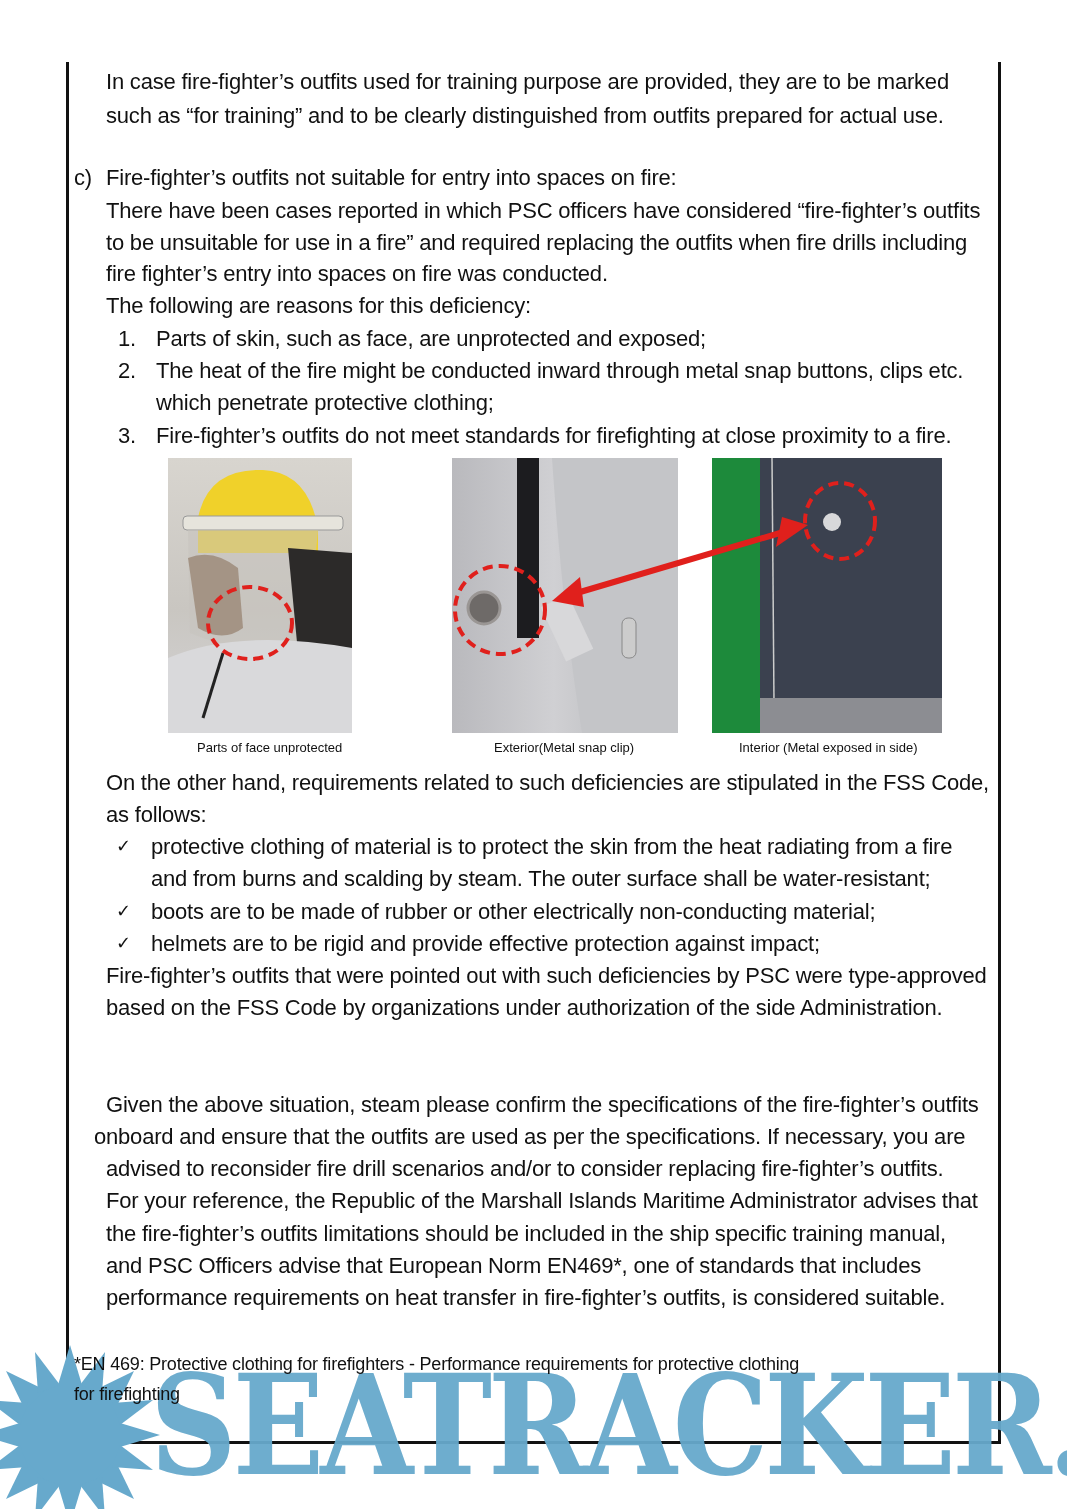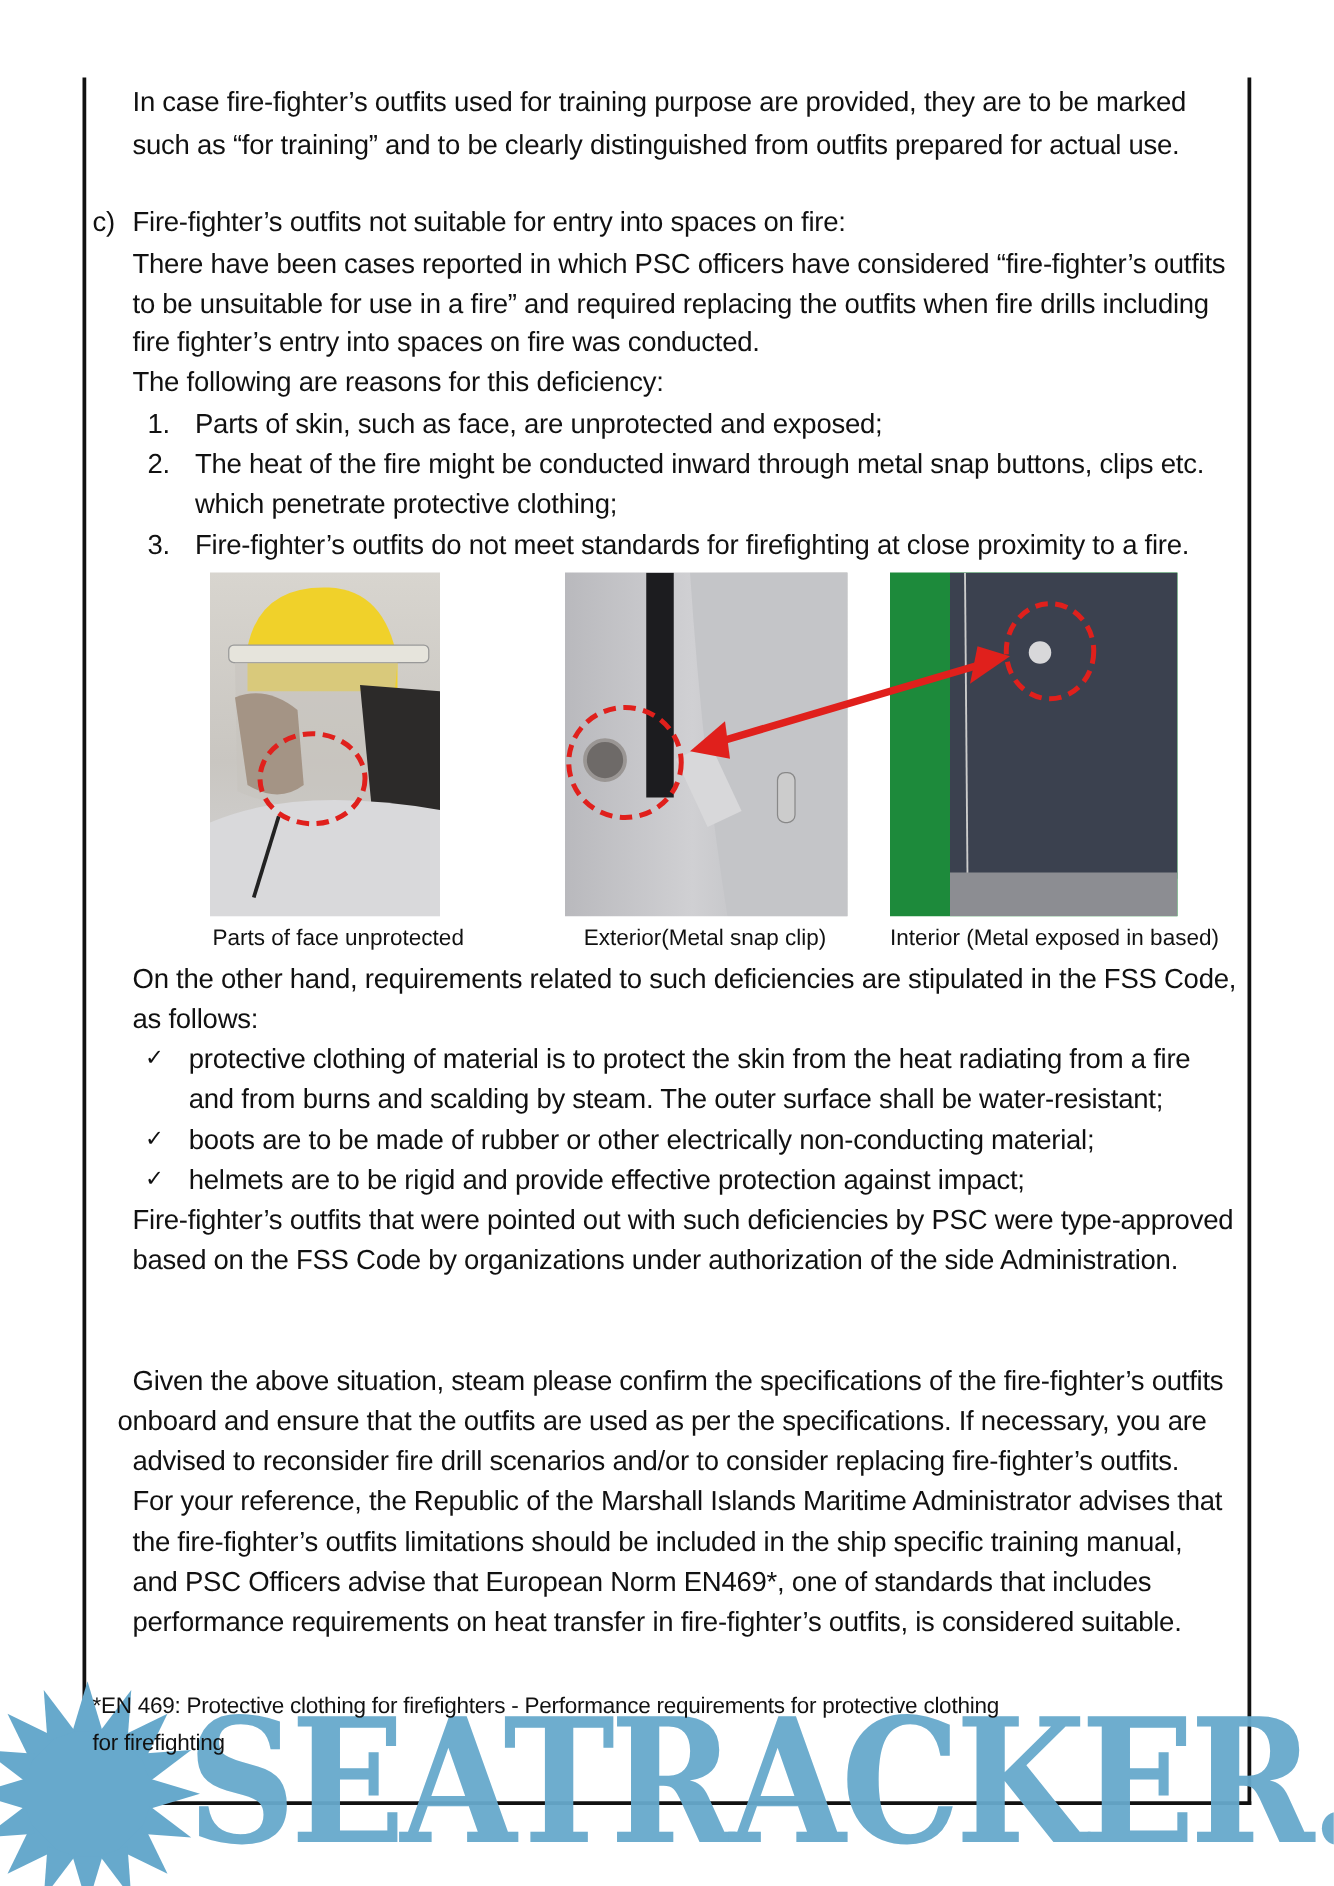--- a/index.html
+++ b/index.html
@@ -1,21 +1,21 @@
 <!DOCTYPE html>
 <html><head>
 <meta charset="utf-8">
 <style>
   html,body{margin:0;padding:0;background:#fff;}
   body{width:1067px;height:1509px;position:relative;overflow:hidden;font-family:"Liberation Sans",sans-serif;color:#111;}
   .frame{position:absolute;left:66px;top:62px;width:935px;height:1382px;border-left:3px solid #111;border-right:3px solid #111;border-bottom:3px solid #111;box-sizing:border-box;}
   .t{position:absolute;font-size:22px;line-height:32px;white-space:nowrap;letter-spacing:-0.2px;}
   .u{}
   .photo{position:absolute;overflow:hidden;}
-  .cap{position:absolute;font-size:18px;white-space:nowrap;}
+  .cap{position:absolute;font-size:13px;white-space:nowrap;margin-left:27px;}
   .check{position:absolute;font-size:18px;}
   .ital{}
   .wm{position:absolute;left:150px;top:1355px;font-family:"DejaVu Serif",serif;font-weight:bold;font-size:120px;color:#67a9cc;letter-spacing:-4px;opacity:0.95;white-space:nowrap;transform:scaleY(1.15);}
 </style>
 </head>
 <body>
 
 <div class="frame"></div>
 
 <div class="t" style="left:106px;top:66px">In case fire-fighter’s outfits used for training purpose are provided, they are to be marked</div>
@@ -71,21 +71,21 @@
 </div>
 
 <svg style="position:absolute;left:540px;top:515px" width="280" height="100">
   <line x1="30" y1="80" x2="250" y2="15" stroke="#e0201c" stroke-width="6"></line>
   <polygon points="12,86 40,62 44,92" fill="#e0201c"></polygon>
   <polygon points="268,10 242,2 236,32" fill="#e0201c"></polygon>
 </svg>
 
 <div class="cap" style="left:170px;top:740px">Parts of face unprotected</div>
 <div class="cap" style="left:467px;top:740px">Exterior(Metal snap clip)</div>
-<div class="cap" style="left:712px;top:740px">Interior (Metal exposed in based)</div>
+<div class="cap" style="left:712px;top:740px">Interior (Metal exposed in side)</div>
 
 <div class="t" style="left:106px;top:767px">On the other hand, requirements related to such deficiencies are stipulated in the FSS Code,</div>
 <div class="t" style="left:106px;top:799px">as follows:</div>
 
 <div class="check t" style="left:116px;top:830px">✓</div>
 <div class="t" style="left:151px;top:831px">protective clothing of material is to protect the skin from the heat radiating from a fire</div>
 <div class="t" style="left:151px;top:863px">and from burns and scalding by steam. The outer surface shall be water-resistant;</div>
 <div class="check t" style="left:116px;top:895px">✓</div>
 <div class="t" style="left:151px;top:896px">boots are to be made of rubber or other electrically non-conducting material;</div>
 <div class="check t" style="left:116px;top:927px">✓</div>

